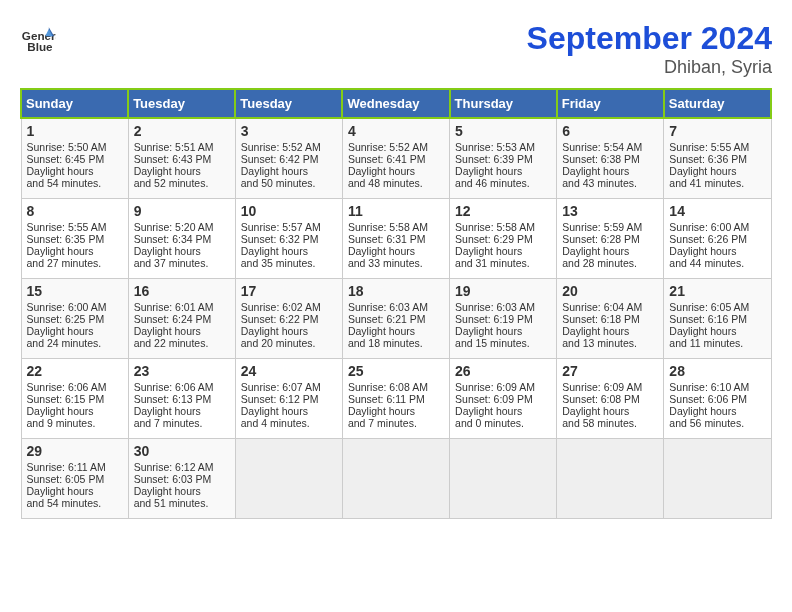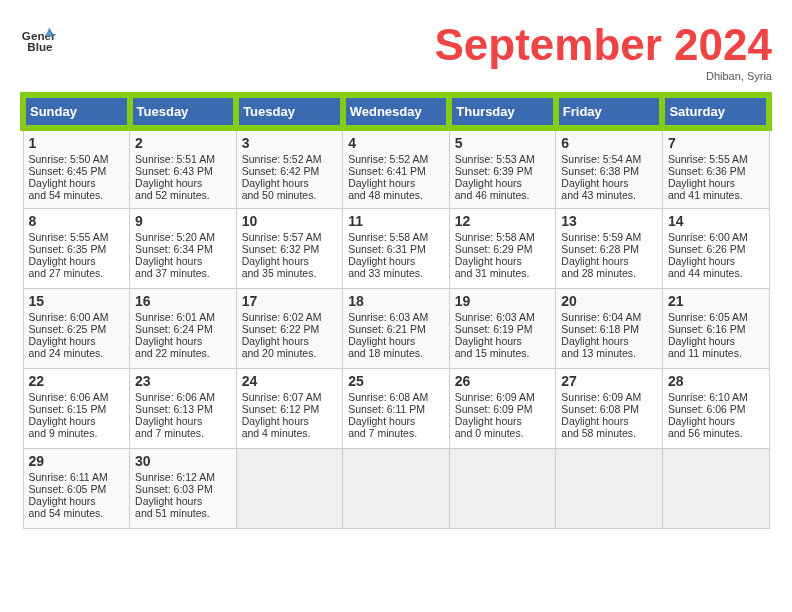--- a/index.html
+++ b/index.html
@@ -22,41 +22,41 @@
       gap: 4px;
     }
     .logo-icon {
       width: 36px;
       height: 36px;
     }
     .title-block {
       text-align: right;
     }
     .month-title {
-      font-size: 44px;
+      font-size: 32px;
       font-weight: bold;
-      color: #ef4444;
+      color: #1d4ed8;
     }
     .location {
-      font-size: 11px;
+      font-size: 18px;
       color: #555;
     }
     table {
       width: 100%;
       border-collapse: collapse;
       table-layout: fixed;
     }
     thead th {
       background: #3a6ab0;
       color: #fff;
       font-size: 13px;
       font-weight: bold;
       padding: 6px 4px;
       text-align: left;
-      border: 6px solid #84cc16;
+      border: 2px solid #84cc16;
     }
     tbody td {
       vertical-align: top;
       border: 1px solid #ccc;
       padding: 4px 5px;
       font-size: 10.5px;
       color: #333;
       background: #fff;
       height: 80px;
     }

